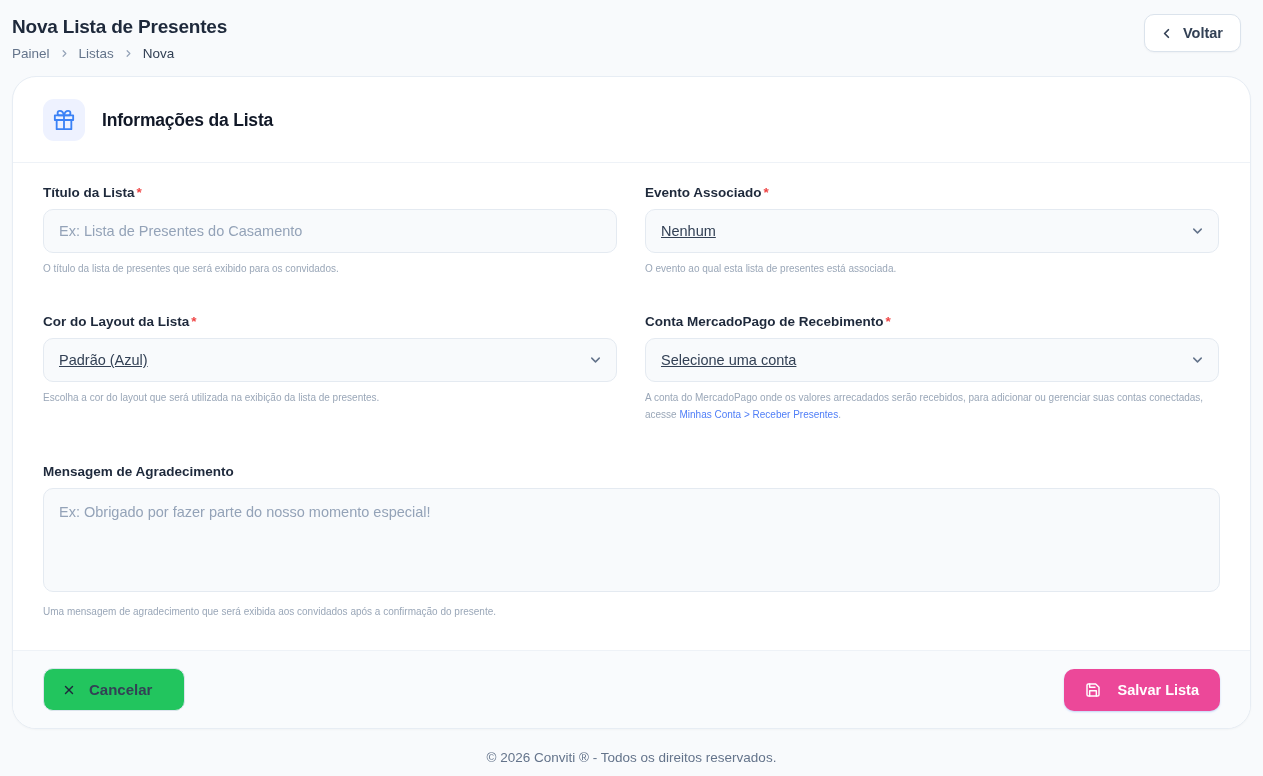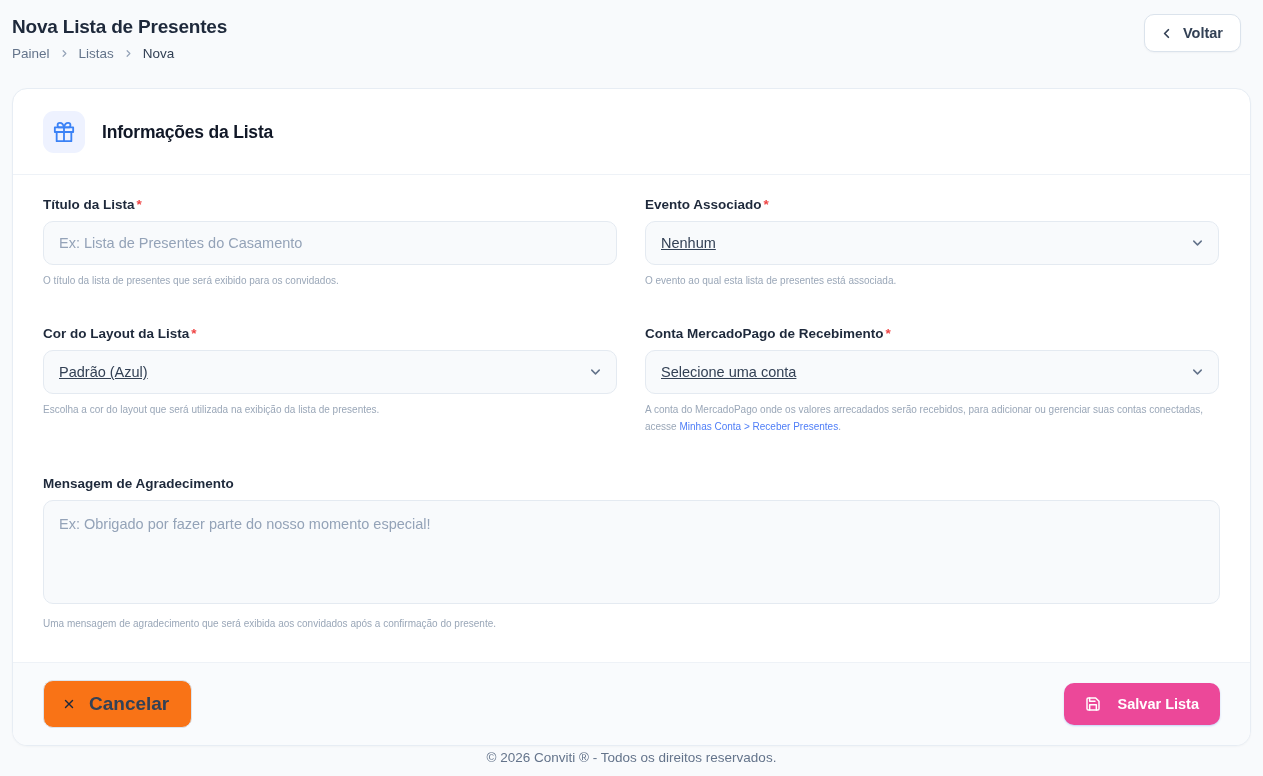--- a/index.html
+++ b/index.html
@@ -62,25 +62,25 @@
     color: #334155;
     cursor: pointer;
     box-shadow: 0 1px 2px rgba(15,23,42,0.04);
   }
   .btn-back .ico { display: inline-flex; color: #334155; }
 
   
   .card {
     position: absolute;
     left: 12px;
-    top: 88px;
+    top: 76px;
     width: 1239px;
     background: #ffffff;
     border: 1px solid #e7edf4;
-    border-radius: 15px;
+    border-radius: 24px;
     box-shadow: 0 1px 2px rgba(15,23,42,0.03);
     overflow: hidden;
   }
   .card-head {
     display: flex;
     align-items: center;
     gap: 17px;
     padding: 22px 30px 21px 30px;
     border-bottom: 1px solid #eef2f7;
   }
@@ -173,25 +173,25 @@
     background: #f9fbfd;
     padding: 17px 30px;
     display: flex;
     align-items: center;
     justify-content: space-between;
   }
   .btn-cancel {
     display: inline-flex;
     align-items: center;
     gap: 13px;
-    background: #f97316;
+    background: #22c55e;
     border: 1px solid #dce4ed;
     border-radius: 10px;
-    padding: 12px 22px 12px 18px;
-    font-size: 19px;
+    padding: 12px 32px 12px 18px;
+    font-size: 15px;
     font-weight: bold;
     color: #334155;
     cursor: pointer;
   }
   .btn-cancel .ico { color: #1e293b; display: inline-flex; }
   .btn-save {
     display: inline-flex;
     align-items: center;
     gap: 17px;
     background: #ec4899;

